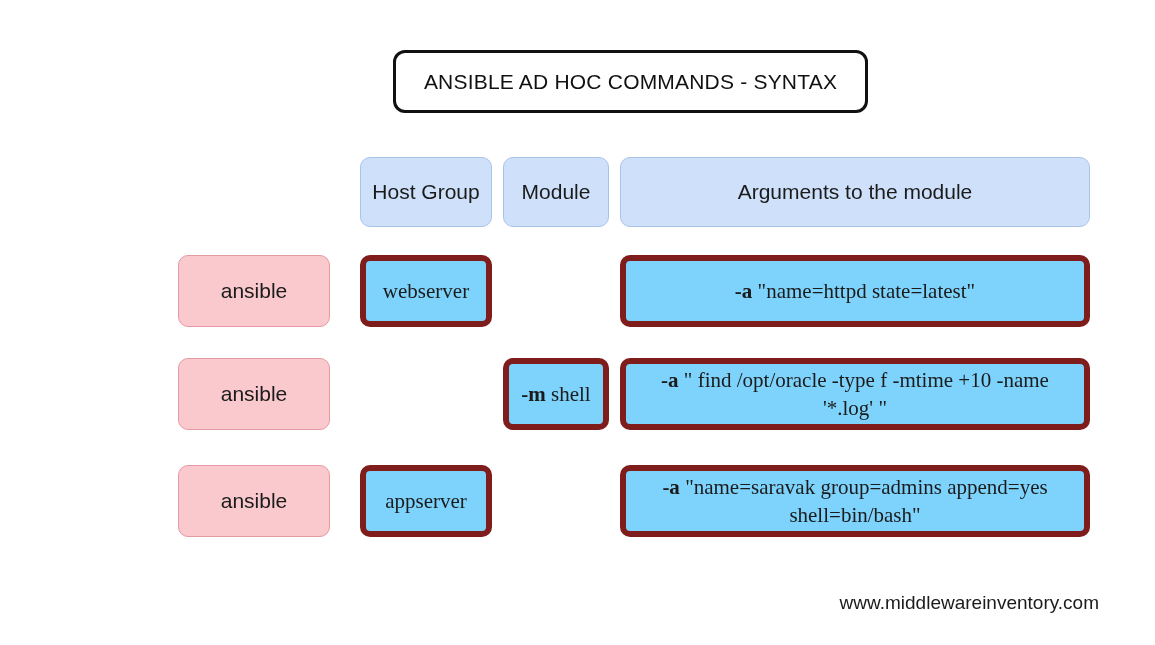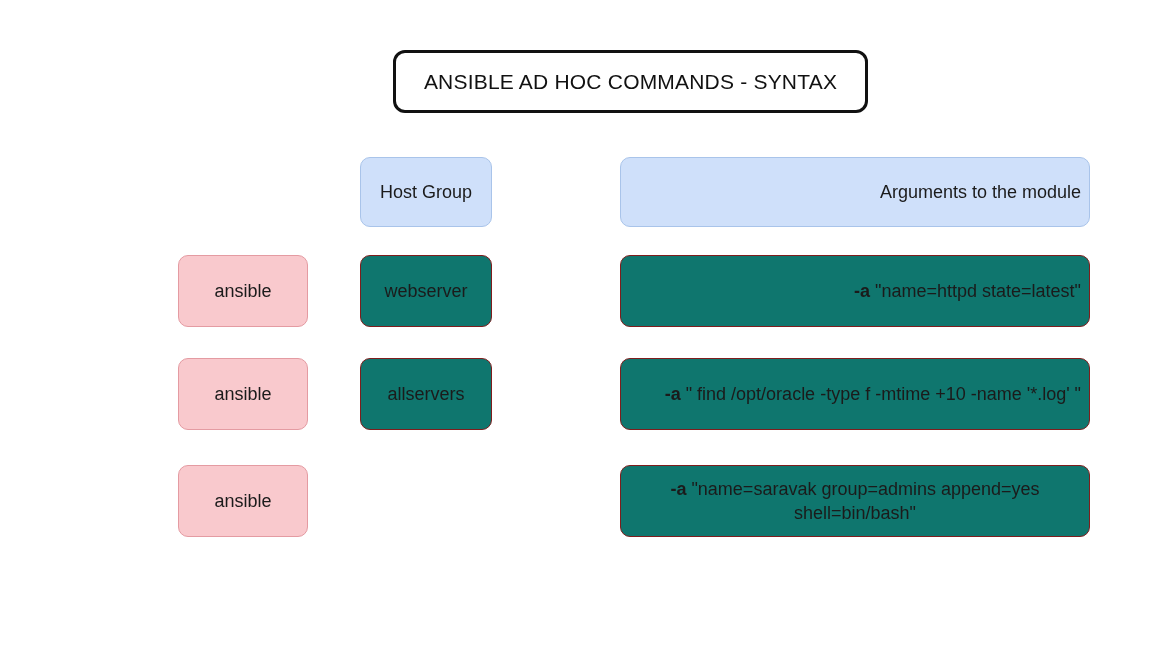--- a/index.html
+++ b/index.html
@@ -48,52 +48,53 @@
 
   
   .cell {
     position: absolute;
     border-radius: 10px;
     box-sizing: border-box;
     display: flex;
     align-items: center;
     justify-content: center;
     text-align: center;
-    font-size: 18px;
+    font-size: 21px;
     line-height: 1.35;
     padding: 4px 8px;
   }
 
   .cell.header {
     background: #cfe0fa;
     border: 1px solid #a9c4ea;
     color: #1b1b1b;
   }
 
   .cell.group {
     background: #f9c9cd;
     border: 1px solid #e49ba2;
     color: #1b1b1b;
   }
 
   .cell.plain {
-    background: #0f766e;
-    border: 1px solid #7f1d1d;
+    background: #7dd3fc;
+    border: 6px solid #7f1d1d;
     color: #1b1b1b;
+    font-family: Liberation Serif, serif;
   }
 
   .flag {
     font-weight: bold;
   }
 
   
-  .col-group  { left: 178px; width: 130px; }
+  .col-group  { left: 178px; width: 152px; }
   .col-host   { left: 360px; width: 132px; }
   .col-module { left: 503px; width: 106px; }
-  .col-args   { left: 620px; width: 470px; justify-content: flex-end; }
+  .col-args   { left: 620px; width: 470px; }
 
   .hdr-row { top: 157px; height: 70px; }
   .row-1   { top: 255px; height: 72px; }
   .row-2   { top: 358px; height: 72px; }
   .row-3   { top: 465px; height: 72px; }
 
   .args-text {
     display: block;
     max-width: 100%;
   }
@@ -113,45 +114,52 @@
 
 <div class="canvas">
 
   <div class="title-box">
     <span class="title-text">ANSIBLE AD HOC COMMANDS - SYNTAX</span>
   </div>
 
   <div class="cell header col-host hdr-row">
     <span>Host Group</span>
   </div>
+  <div class="cell header col-module hdr-row">
+    <span>Module</span>
+  </div>
   <div class="cell header col-args hdr-row">
     <span>Arguments to the module</span>
   </div>
 
   <div class="cell group col-group row-1">
     <span>ansible</span>
   </div>
   <div class="cell plain col-host row-1">
     <span>webserver</span>
   </div>
   <div class="cell plain col-args row-1">
     <span class="args-text"><span class="flag">-a</span>&nbsp;<span>"name=httpd state=latest"</span></span>
   </div>
 
   <div class="cell group col-group row-2">
     <span>ansible</span>
   </div>
-  <div class="cell plain col-host row-2">
-    <span>allservers</span>
+  <div class="cell plain col-module row-2">
+    <span><span class="flag">-m</span>&nbsp;<span>shell</span></span>
   </div>
   <div class="cell plain col-args row-2">
     <span class="args-text"><span class="flag">-a</span>&nbsp;<span>" find /opt/oracle -type f -mtime +10 -name '*.log' "</span></span>
   </div>
 
   <div class="cell group col-group row-3">
     <span>ansible</span>
   </div>
+  <div class="cell plain col-host row-3">
+    <span>appserver</span>
+  </div>
   <div class="cell plain col-args row-3">
     <span class="args-text"><span class="flag">-a</span>&nbsp;<span>"name=saravak group=admins append=yes shell=bin/bash"</span></span>
   </div>
 
+  <div class="footer">www.middlewareinventory.com</div>
 
 </div>
 
 </body></html>

